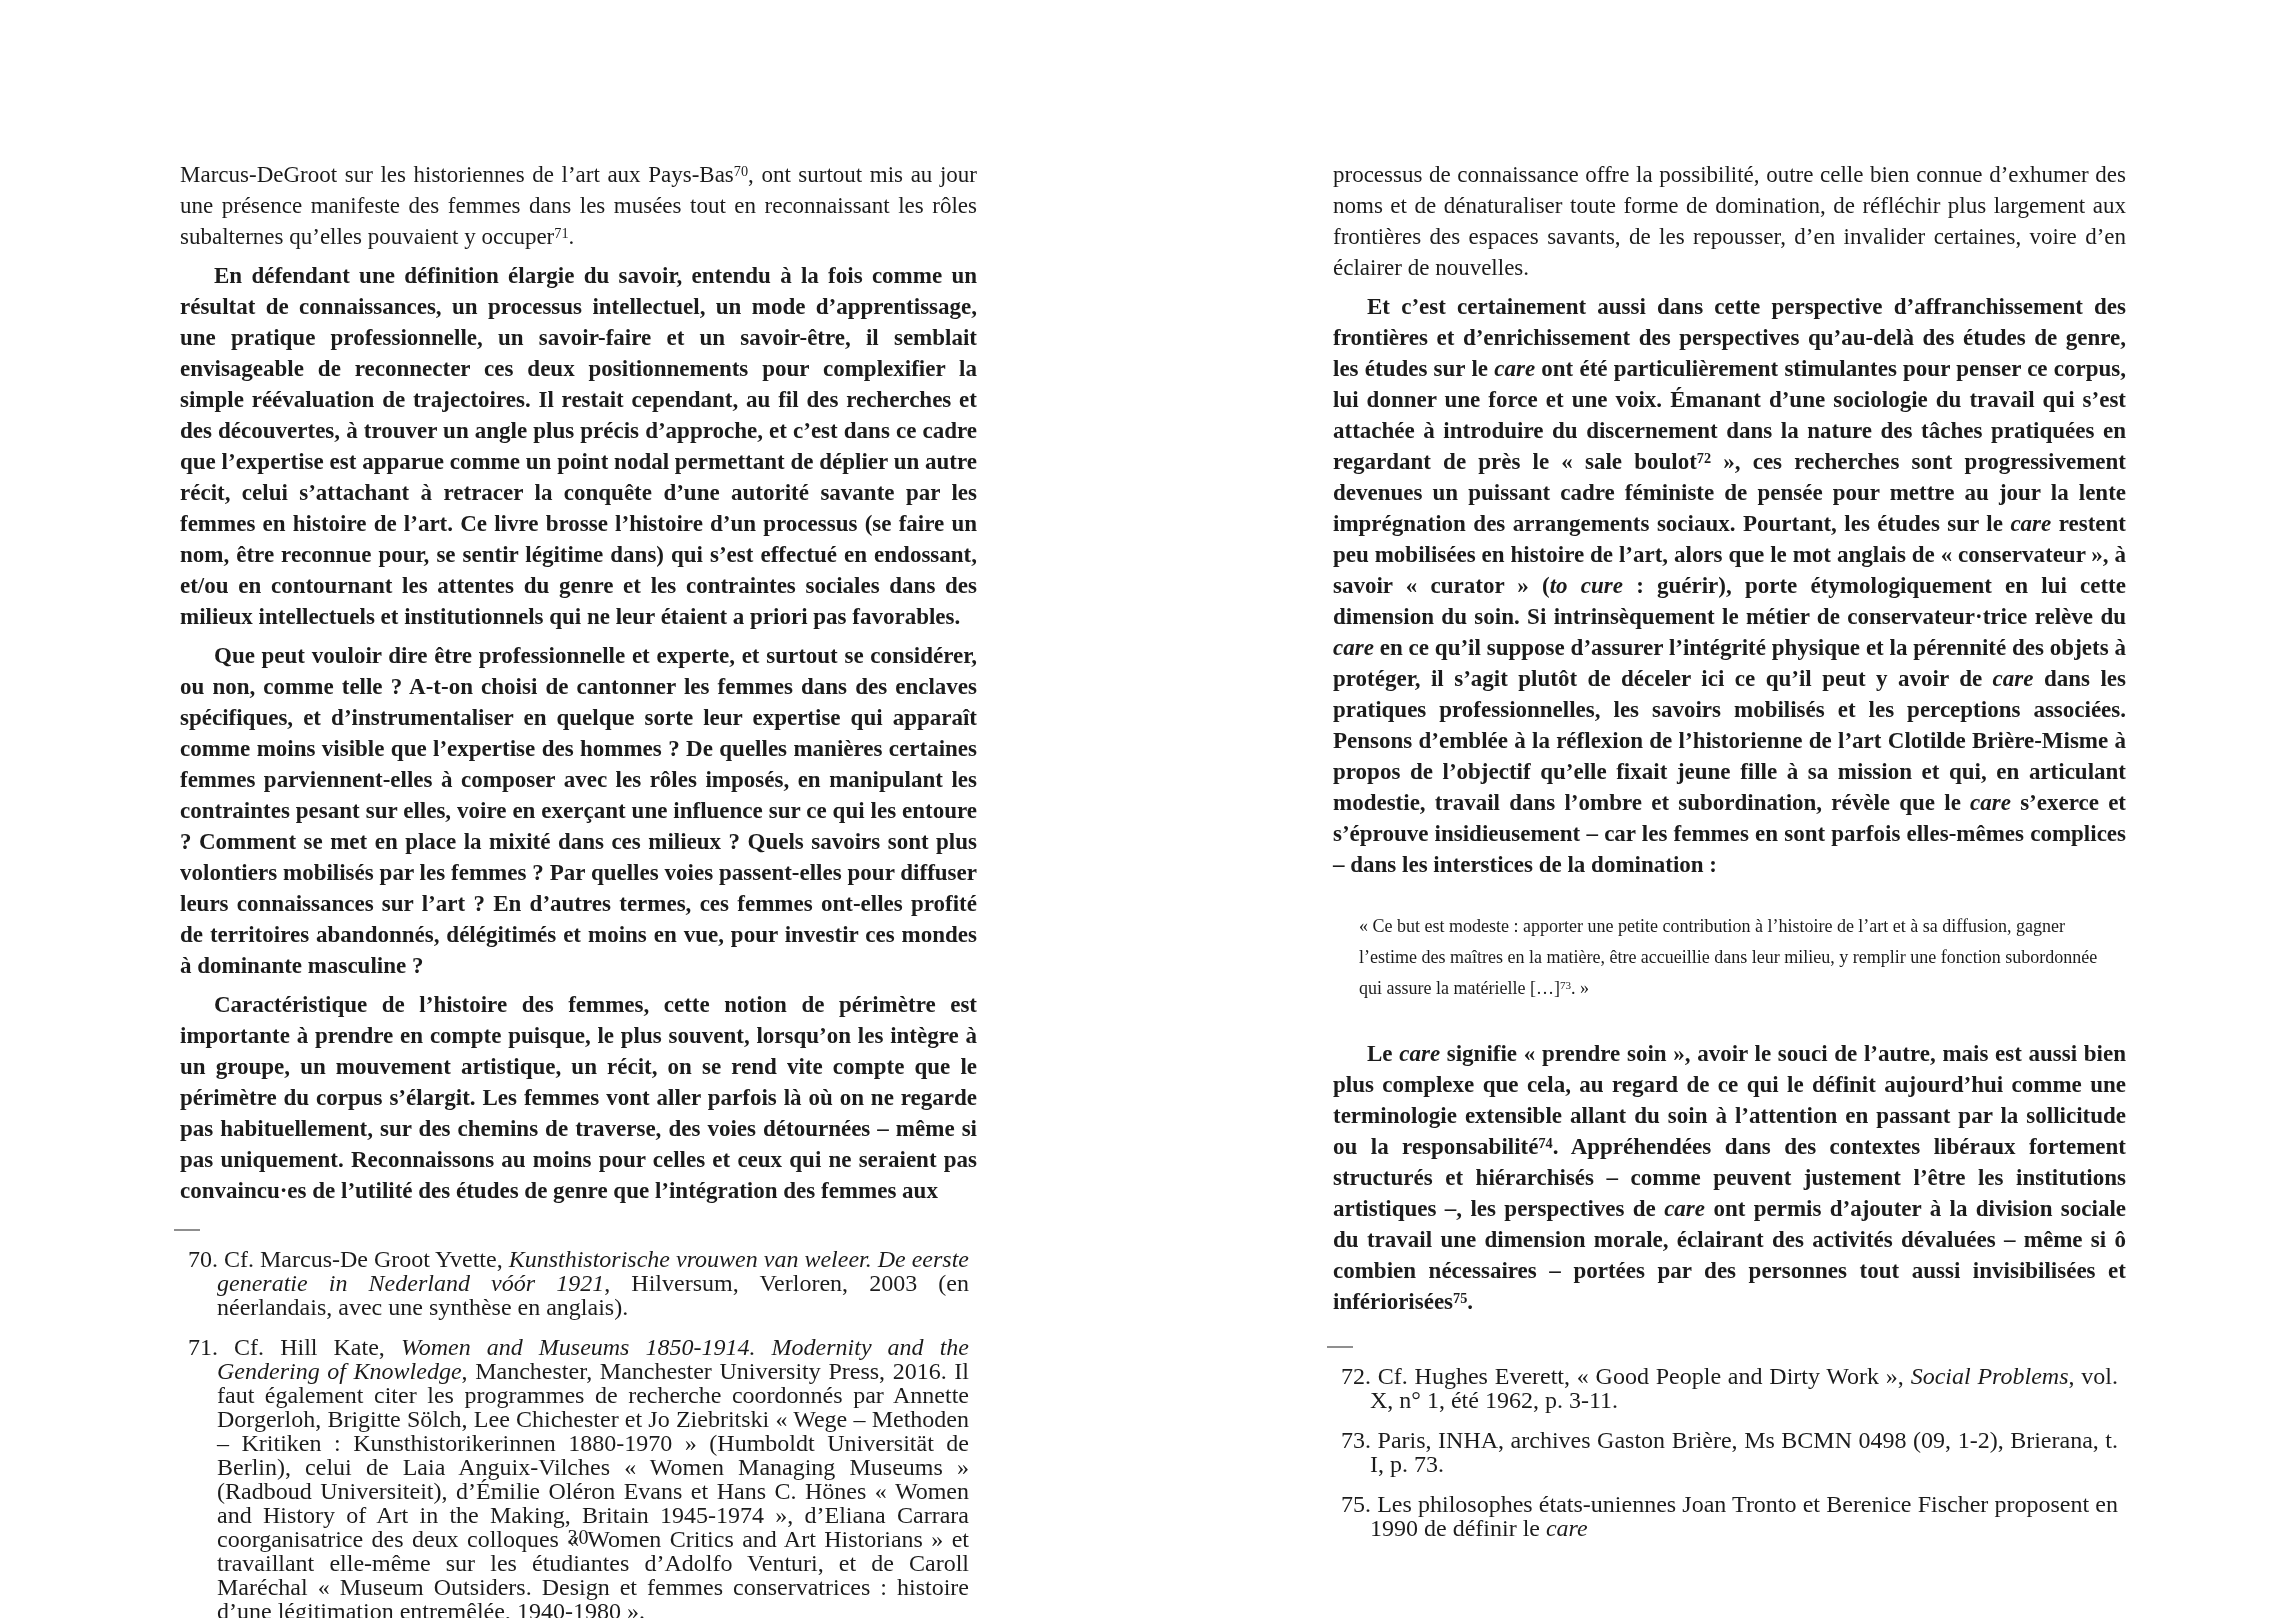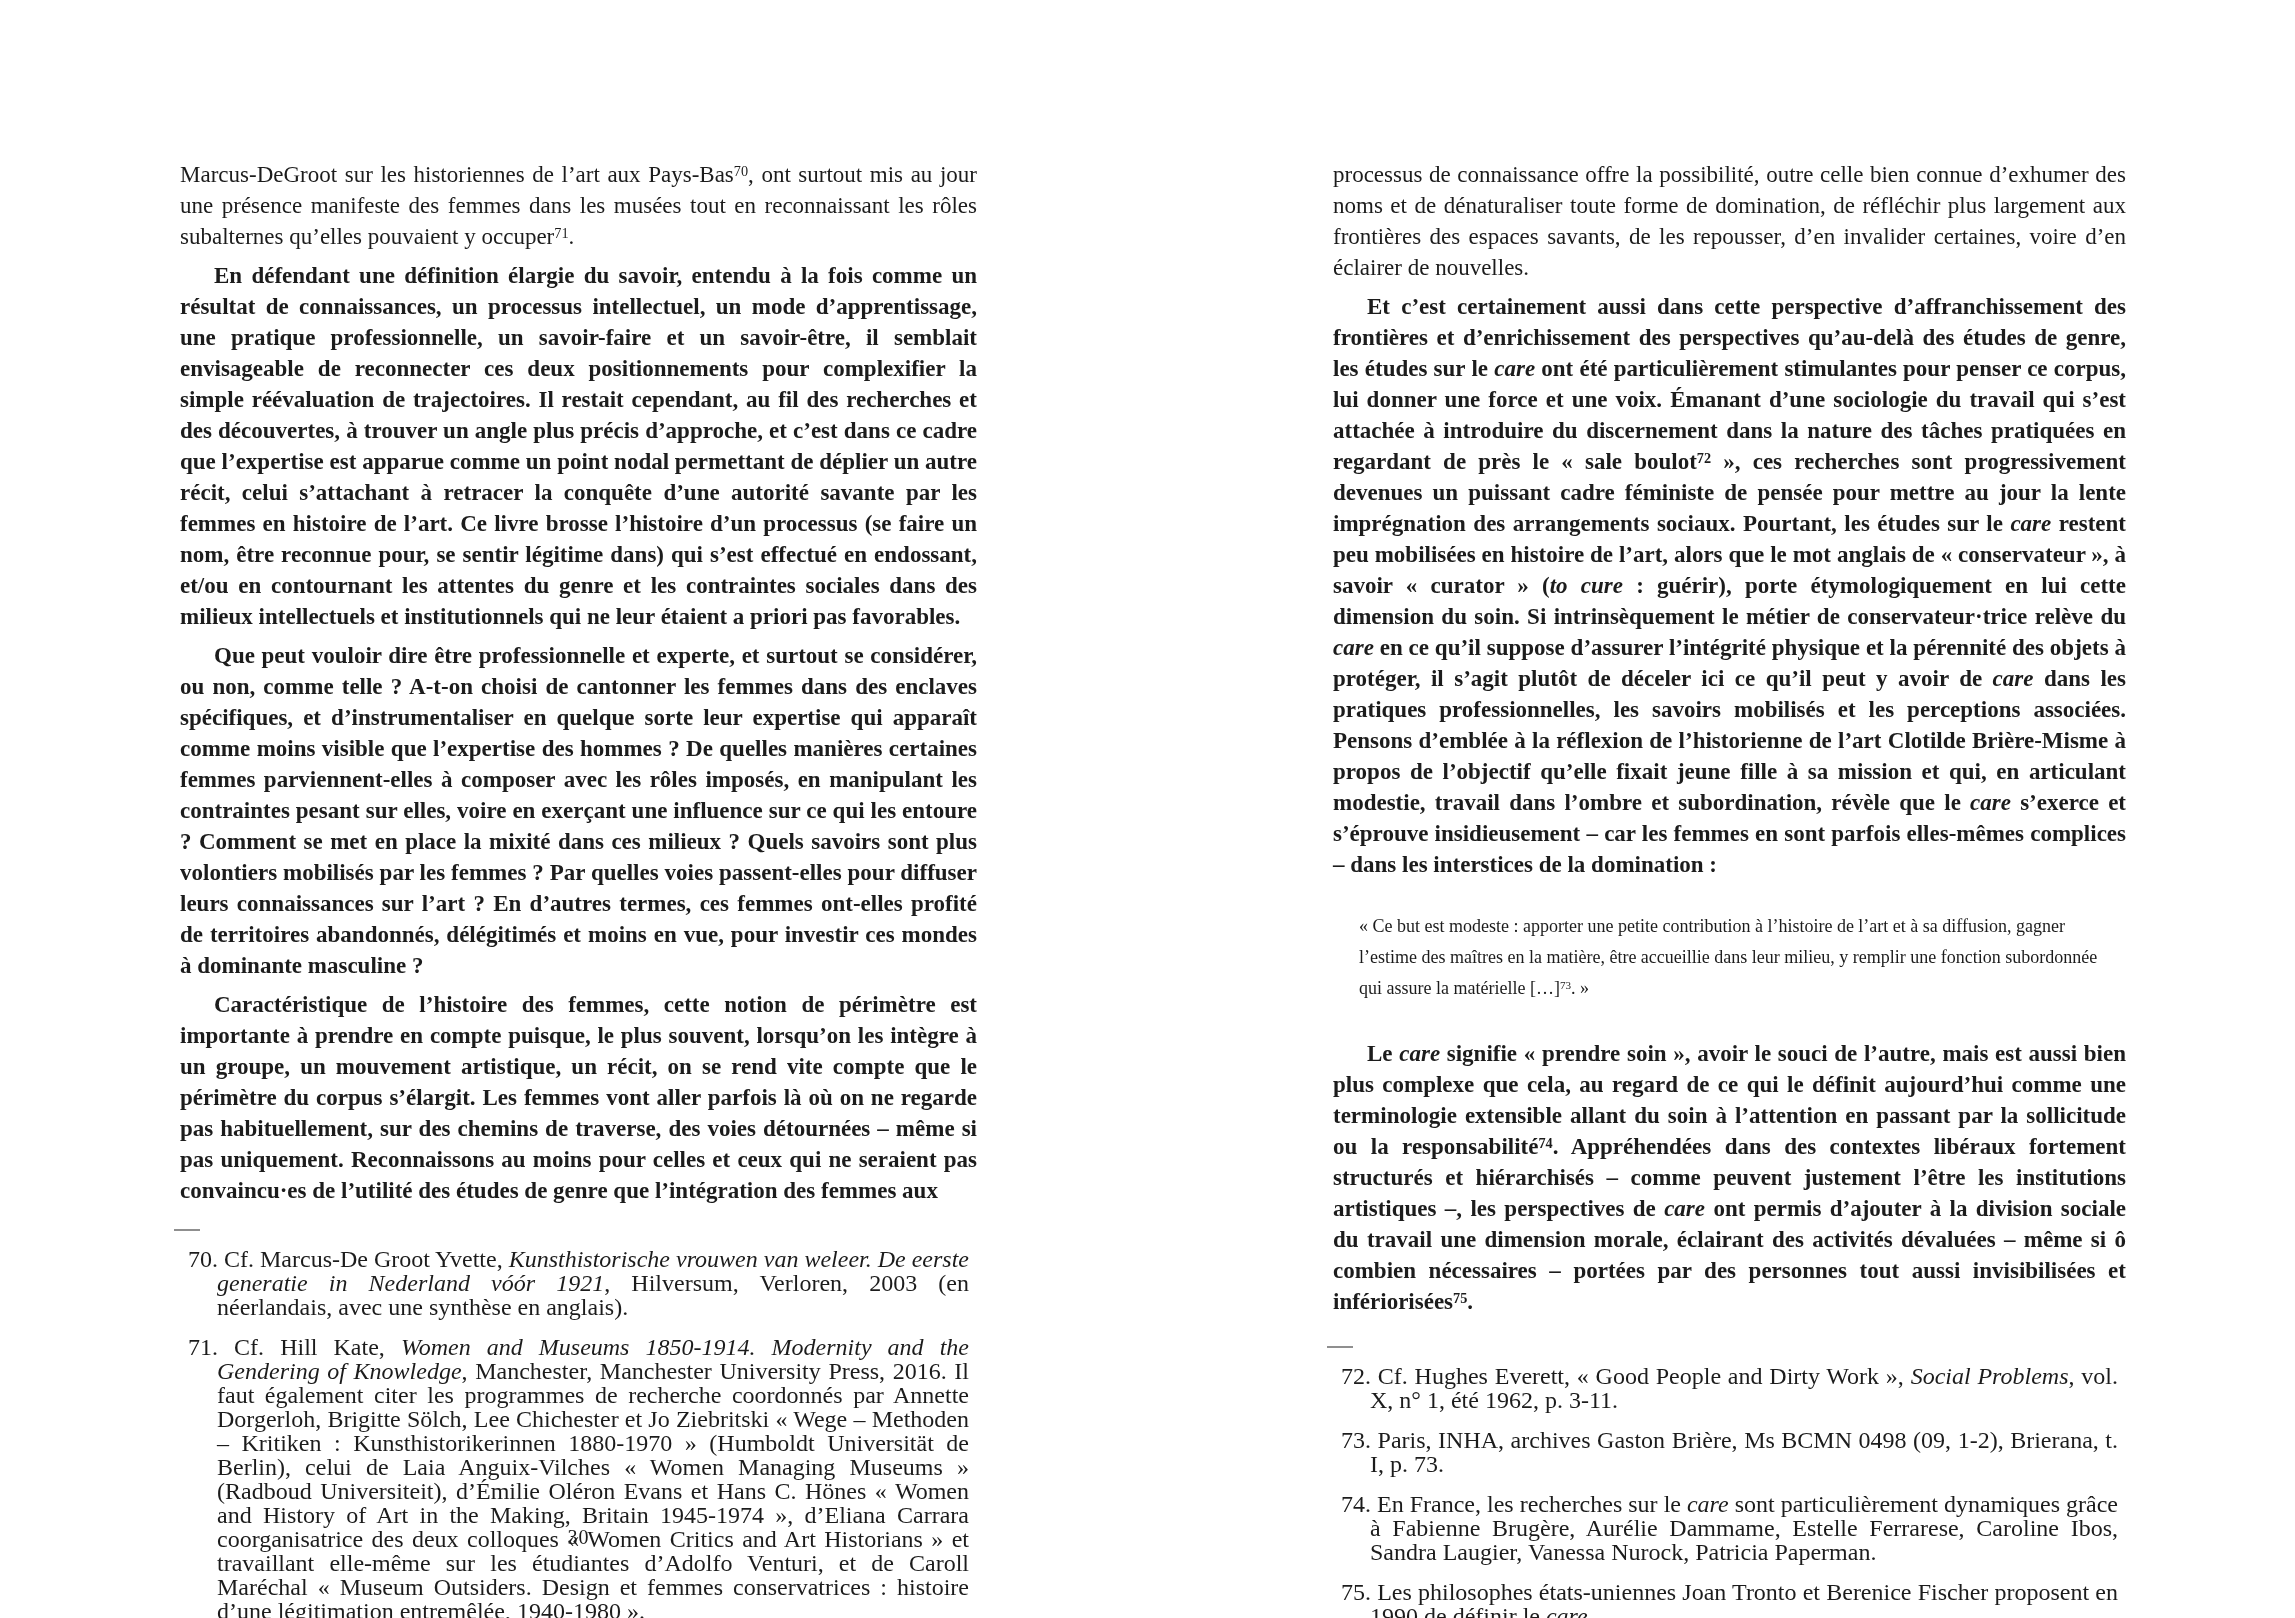--- a/index.html
+++ b/index.html
@@ -101,21 +101,20 @@
       <div>
           <p class="para indent">Le <i>care</i> signifie « prendre soin », avoir le souci de l’autre, mais est aussi bien plus complexe que cela, au regard de ce qui le définit aujourd’hui comme une terminologie extensible allant du soin à l’attention en passant par la sollicitude ou la responsabilité<sup>74</sup>. Appréhendées dans des contextes libéraux fortement structurés et hiérarchisés – comme peuvent justement l’être les institutions artistiques –, les perspectives de <i>care</i> ont permis d’ajouter à la division sociale du travail une dimension morale, éclairant des activités dévaluées – même si ô combien nécessaires – portées par des personnes tout aussi invisibilisées et infériorisées<sup>75</sup>.</p>
         </div>
     </div>
 
     <div class="footnotes">
       <div class="fn-rule"></div>
       <div>
           <p class="fn"><span class="fn-num">72.</span> Cf. Hughes Everett, « Good People and Dirty Work », <i>Social Problems</i>, vol. X, n° 1, été 1962, p. 3-11.</p>
           <p class="fn"><span class="fn-num">73.</span> Paris, INHA, archives Gaston Brière, Ms BCMN 0498 (09, 1-2), Brierana, t. I, p. 73.</p>
-          <p class="fn"><span class="fn-num">74.</span> En France, les recherches sur le <i>care</i> sont particulièrement dynamiques grâce à Fabienne Brugère, Aurélie Dammame, Estelle Ferrarese, Caroline Ibos, Sandra Laugier, Vanessa Nurock, Patricia Paperman.</p>
           <p class="fn"><span class="fn-num">75.</span> Les philosophes états-uniennes Joan Tronto et Berenice Fischer proposent en 1990 de définir le <i>care</i></p>
         </div>
     </div>
 
   </section>
 
 </main>
 
 
 </body></html>

